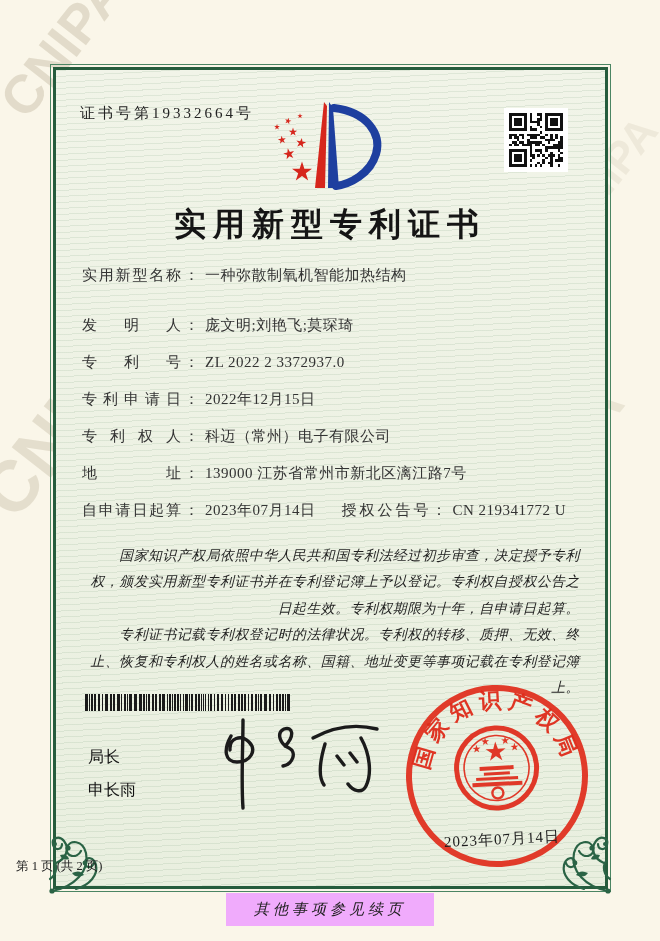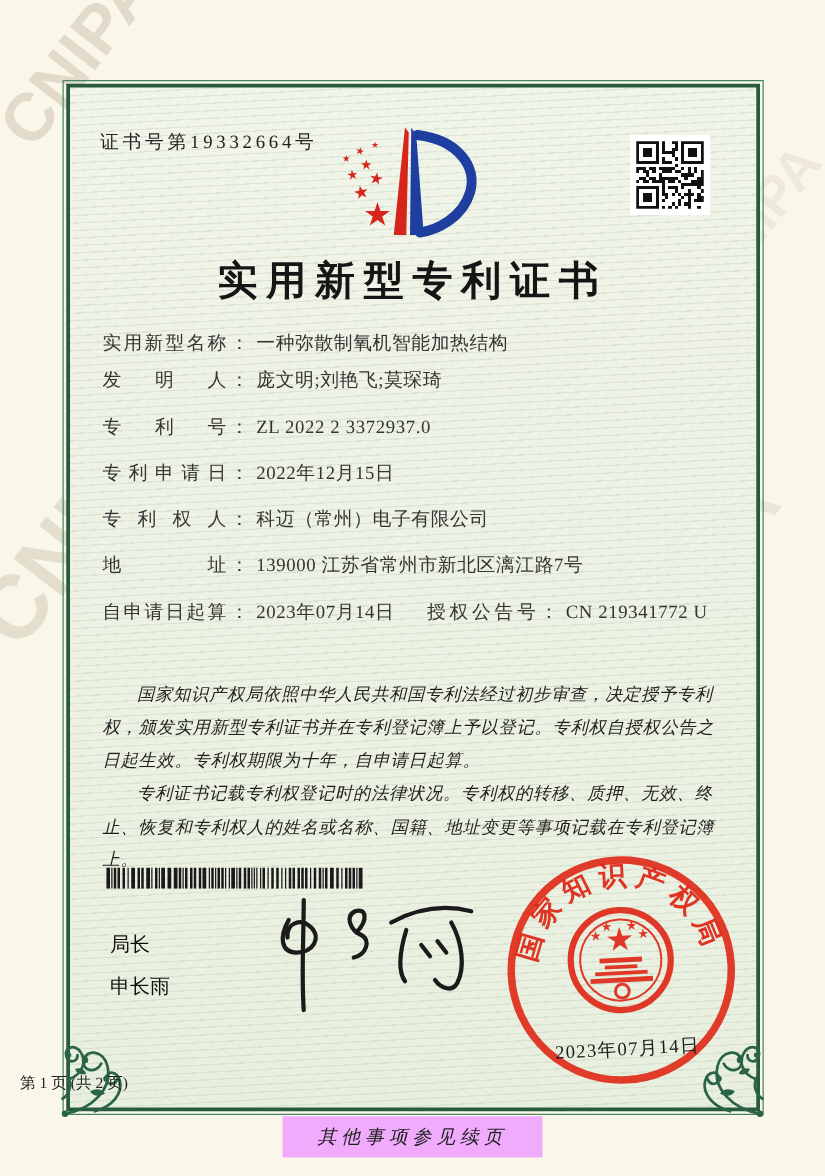--- a/index.html
+++ b/index.html
@@ -21,29 +21,29 @@
   
   .cert-no{position:absolute;left:80px;top:104px;font-size:15px;letter-spacing:3px;color:#222;text-align:center;}
   .logo{position:absolute;left:264px;top:96px;width:136px;height:98px;}
   .qr-box{position:absolute;left:504px;top:108px;width:64px;height:64px;background:#fff;
           display:flex;align-items:center;justify-content:center;}
   .title{position:absolute;left:0;top:203px;width:100%;text-align:center;font-size:32px;
          font-weight:bold;letter-spacing:7px;color:#151515;}
   
   .fields{position:absolute;left:82px;top:264px;width:502px;}
   .frow{display:flex;font-size:15px;line-height:22px;margin-bottom:15px;color:#333;}
-  .frow.first{margin-bottom:8px;}
+  .frow.first{margin-bottom:28px;}
   .flabel{flex:0 0 100px;width:100px;text-align:justify;text-align-last:justify;letter-spacing:1px;}
   .fcolon{margin:0 6px 0 2px;}
   .fvalue{letter-spacing:.5px;}
   .gaz2{margin-left:26px;display:flex;}
   .gaz2 .flabel{flex:0 0 88px;width:88px;}
   
   .paras{position:absolute;left:82px;top:543px;width:498px;font-style:italic;
-         font-size:13.8px;line-height:1.92;color:#1f1f1f;}
+         font-size:13.8px;line-height:1.92;color:#1f1f1f;text-align:right;}
   .paras p{margin:0;text-indent:2em;letter-spacing:.6px;}
   
   .barcode{position:absolute;left:85px;top:694px;width:208px;height:17px;}
   .signer{position:absolute;left:88px;top:740px;font-family:"Liberation Sans","DejaVu Sans",sans-serif;
           font-size:16px;color:#111;line-height:33px;}
   .sig{position:absolute;left:185px;top:712px;width:210px;height:105px;}
   
   .seal{position:absolute;left:397px;top:676px;width:200px;height:200px;transform:rotate(-3deg);}
   .seal-date{position:absolute;left:412px;top:830px;width:180px;text-align:center;
              font-size:15px;letter-spacing:1px;color:#1c1c1c;transform:rotate(-3deg);}

